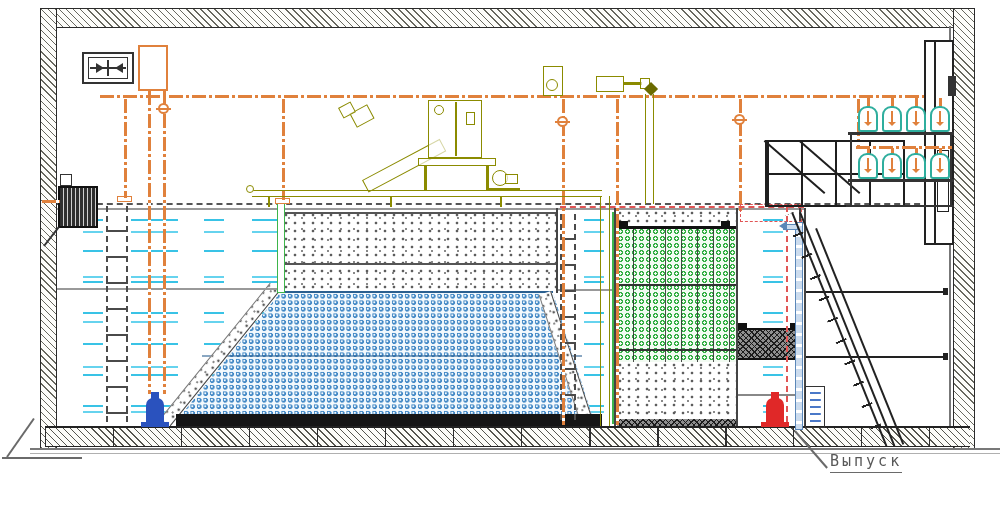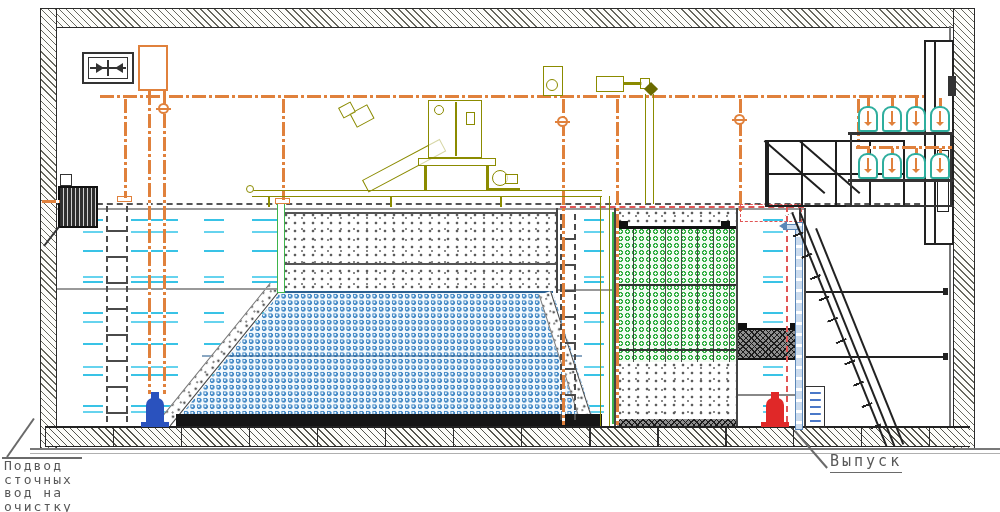--- a/index.html
+++ b/index.html
@@ -240,21 +240,17 @@
     </div>
   <div class="abs blower" style="left:906px;top:153px">
       <span class="arr"></span>
     </div>
   <div class="abs blower" style="left:930px;top:153px">
       <span class="arr"></span>
     </div>
 
   <div class="abs" style="left:7px;top:456px;width:47px;height:2px;background:#6a6a6a;transform:rotate(-55deg);transform-origin:0 50%"></div>
   <div class="abs" style="left:2px;top:457px;width:80px;height:1.5px;background:#6a6a6a"></div>
-  <div class="abs cadtext" style="left:4px;top:459px">Подвод
-сточных
-вод на
-очистку</div>
 
   <div class="abs" style="left:795px;top:430px;width:49px;height:2px;background:#6a6a6a;transform:rotate(49deg);transform-origin:0 50%"></div>
   <div class="abs cadtext2" style="left:830px;top:452px">Выпуск</div>
 
 </div>
 
 </body></html>

